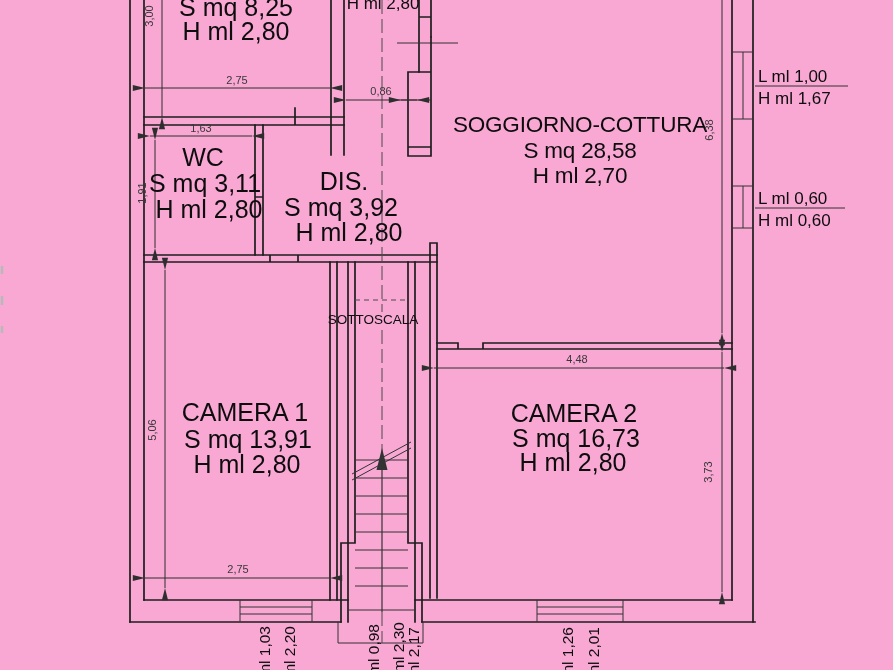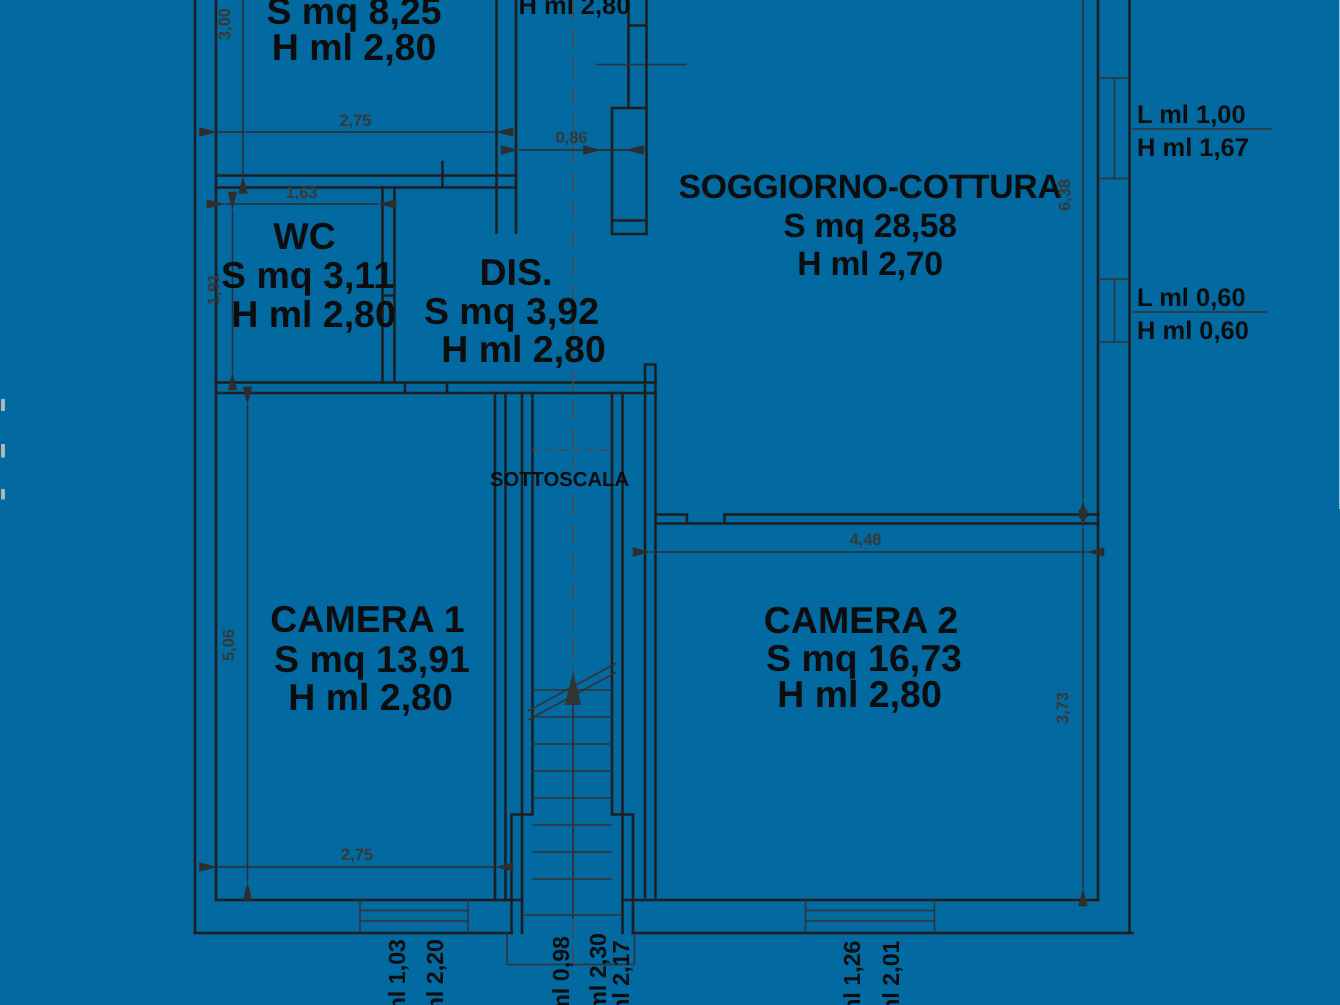--- a/index.html
+++ b/index.html
@@ -1,18 +1,18 @@
 <!DOCTYPE html>
 <html style="--ink: #1e1e1e; --dim: #2e2e2e; --txt: #0d0d0d;"><head>
 <meta charset="utf-8">
 <style>
   :root{ --ink:#1e1e1e; --dim:#2e2e2e; --txt:#0d0d0d; }
   html,body{margin:0;padding:0;background:#fff;}
-  .stage{position:relative;width:893px;height:670px;overflow:hidden;background:#0369a1;
-         font-family:"Liberation Sans","DejaVu Sans",sans-serif;font-weight:bold;}
+  .stage{position:relative;width:893px;height:670px;overflow:hidden;background:#f9a8d4;
+         font-family:"Liberation Sans","DejaVu Sans",sans-serif;}
   svg{display:block}
   svg text{fill:var(--txt);font-family:"Liberation Sans","DejaVu Sans",sans-serif;}
   .wall{stroke:var(--ink);stroke-width:1.7;fill:none;stroke-linecap:square;}
   .thin{stroke:#333;stroke-width:1;fill:none;}
   .dim{stroke:var(--dim);stroke-width:1;fill:none;}
   .dash{stroke:#4a4a4a;stroke-width:1;fill:none;stroke-dasharray:14 5;}
   .dash2{stroke:#4a4a4a;stroke-width:1;fill:none;stroke-dasharray:5 4;}
   .faint{stroke:#b8b8b8;stroke-width:2.5;fill:none;}
   .t25{font-size:25px;}
   .t23{font-size:22.5px;letter-spacing:-0.2px;}

